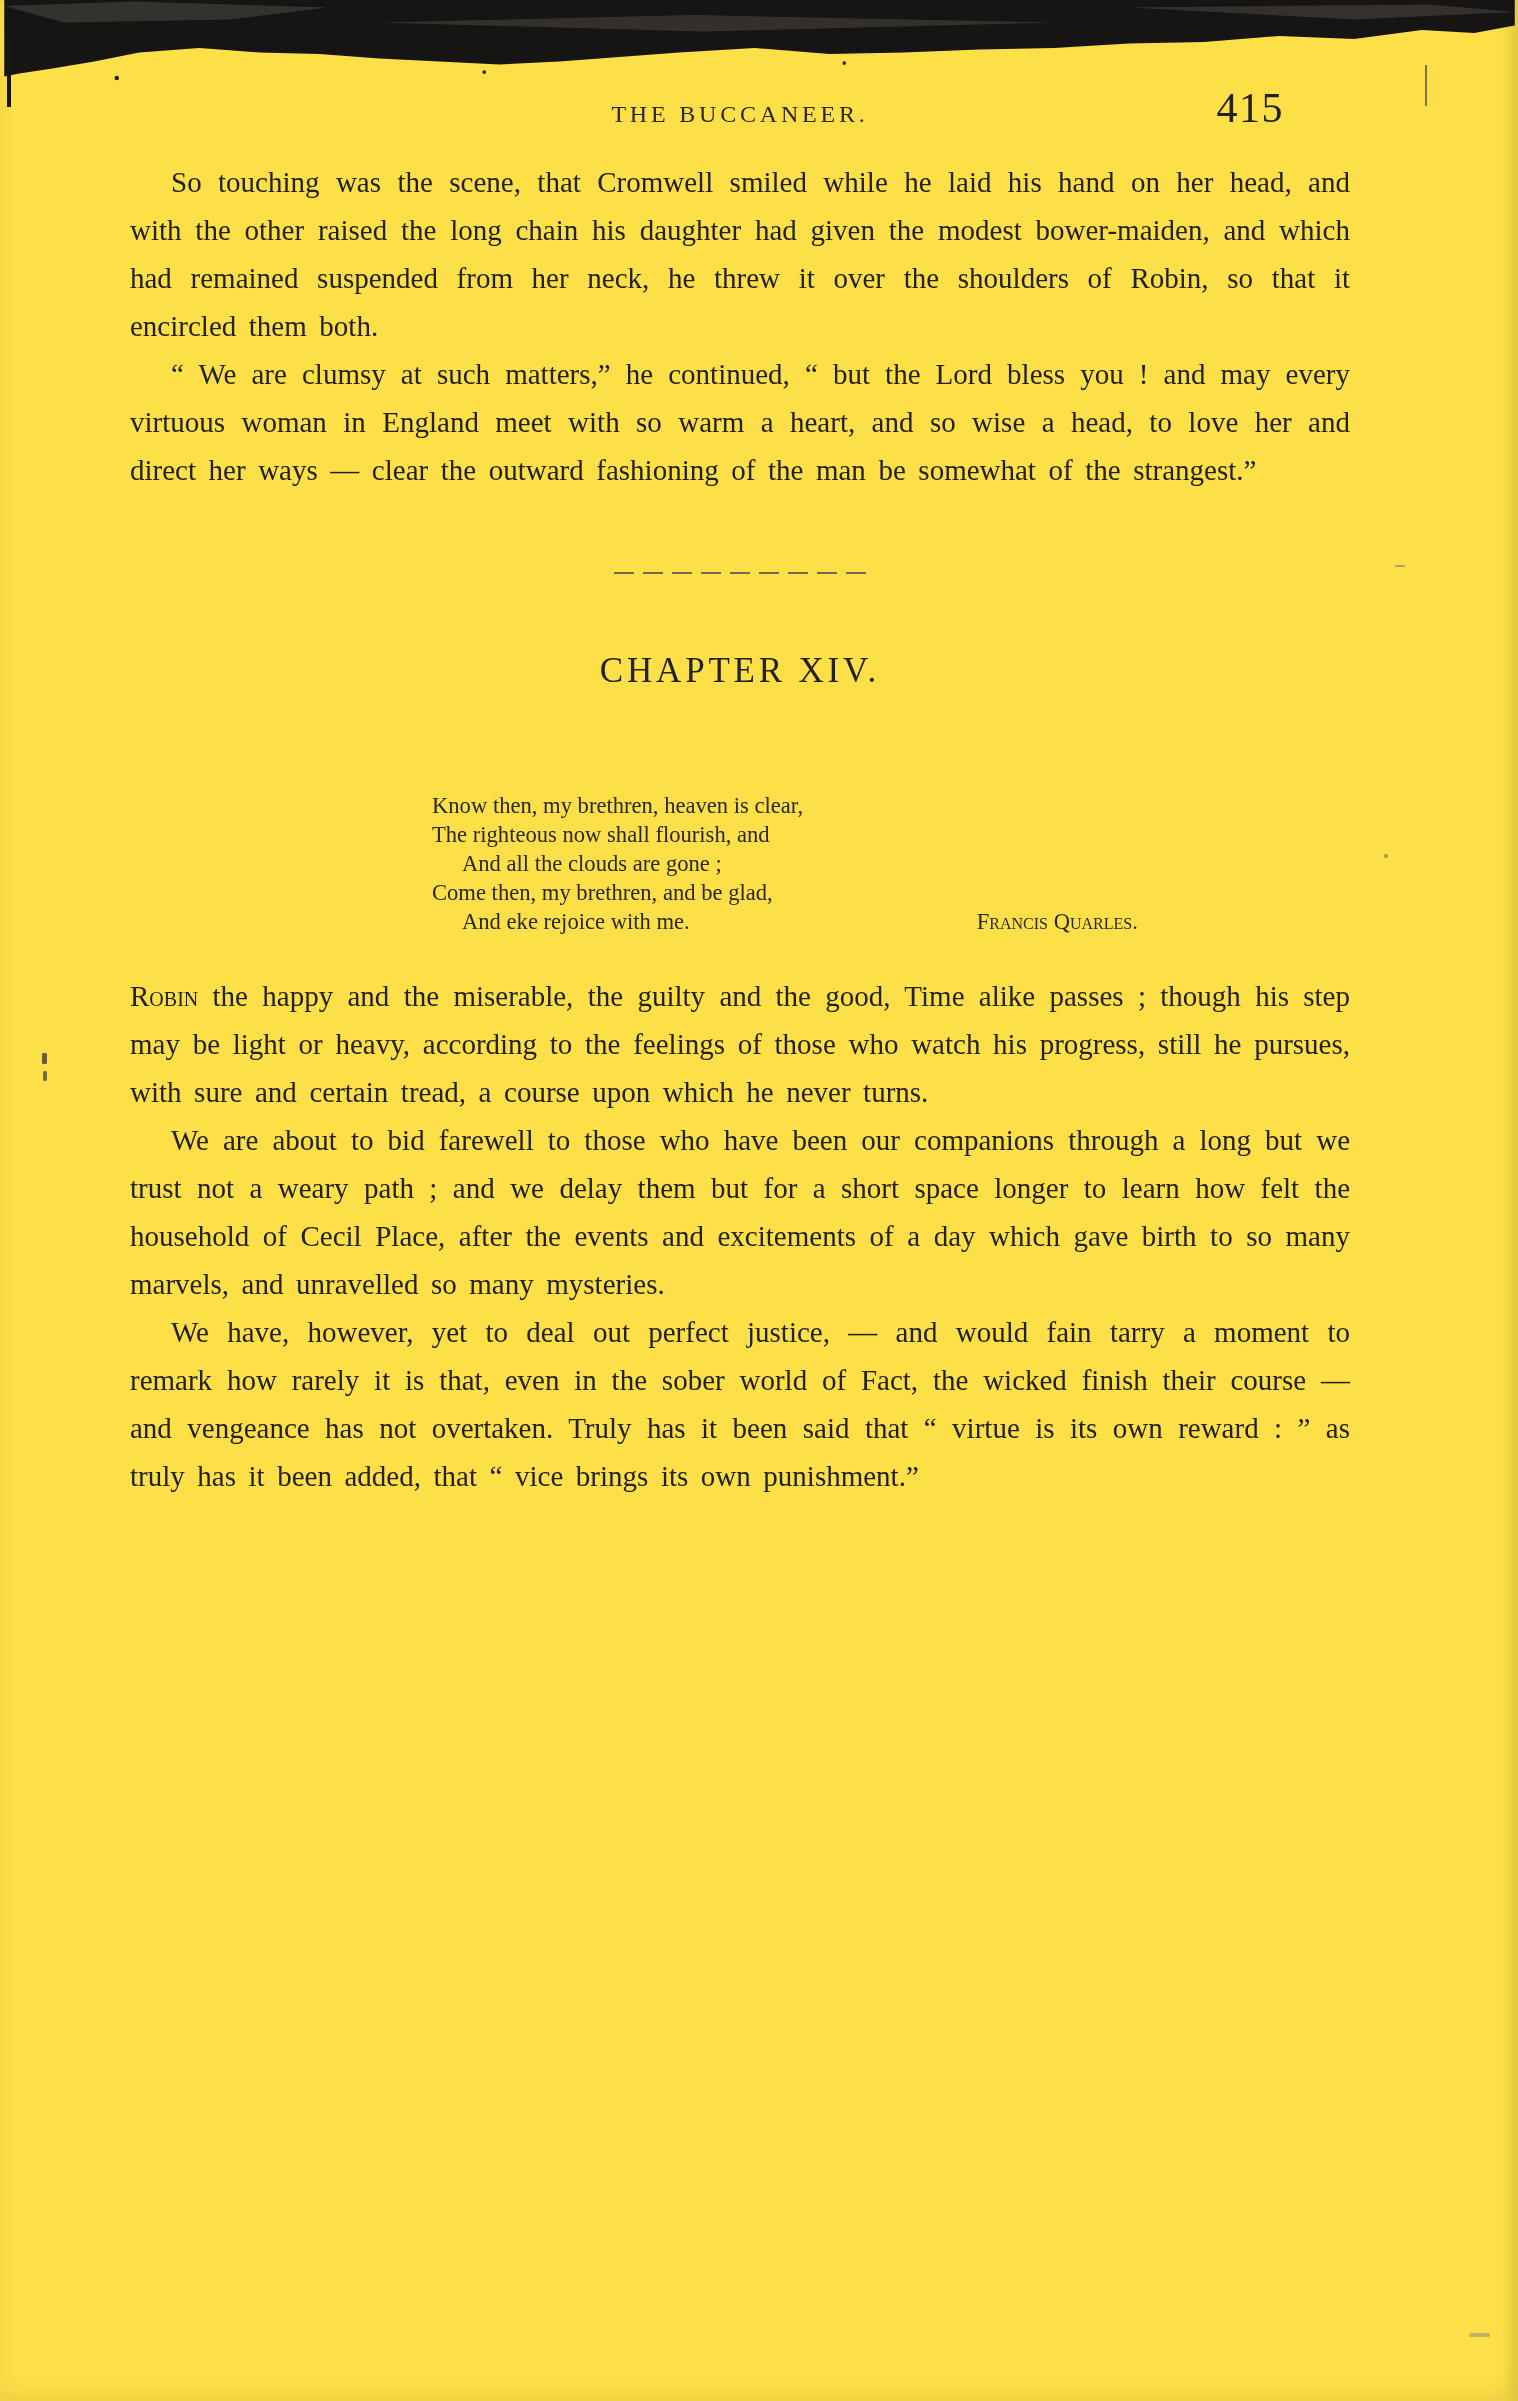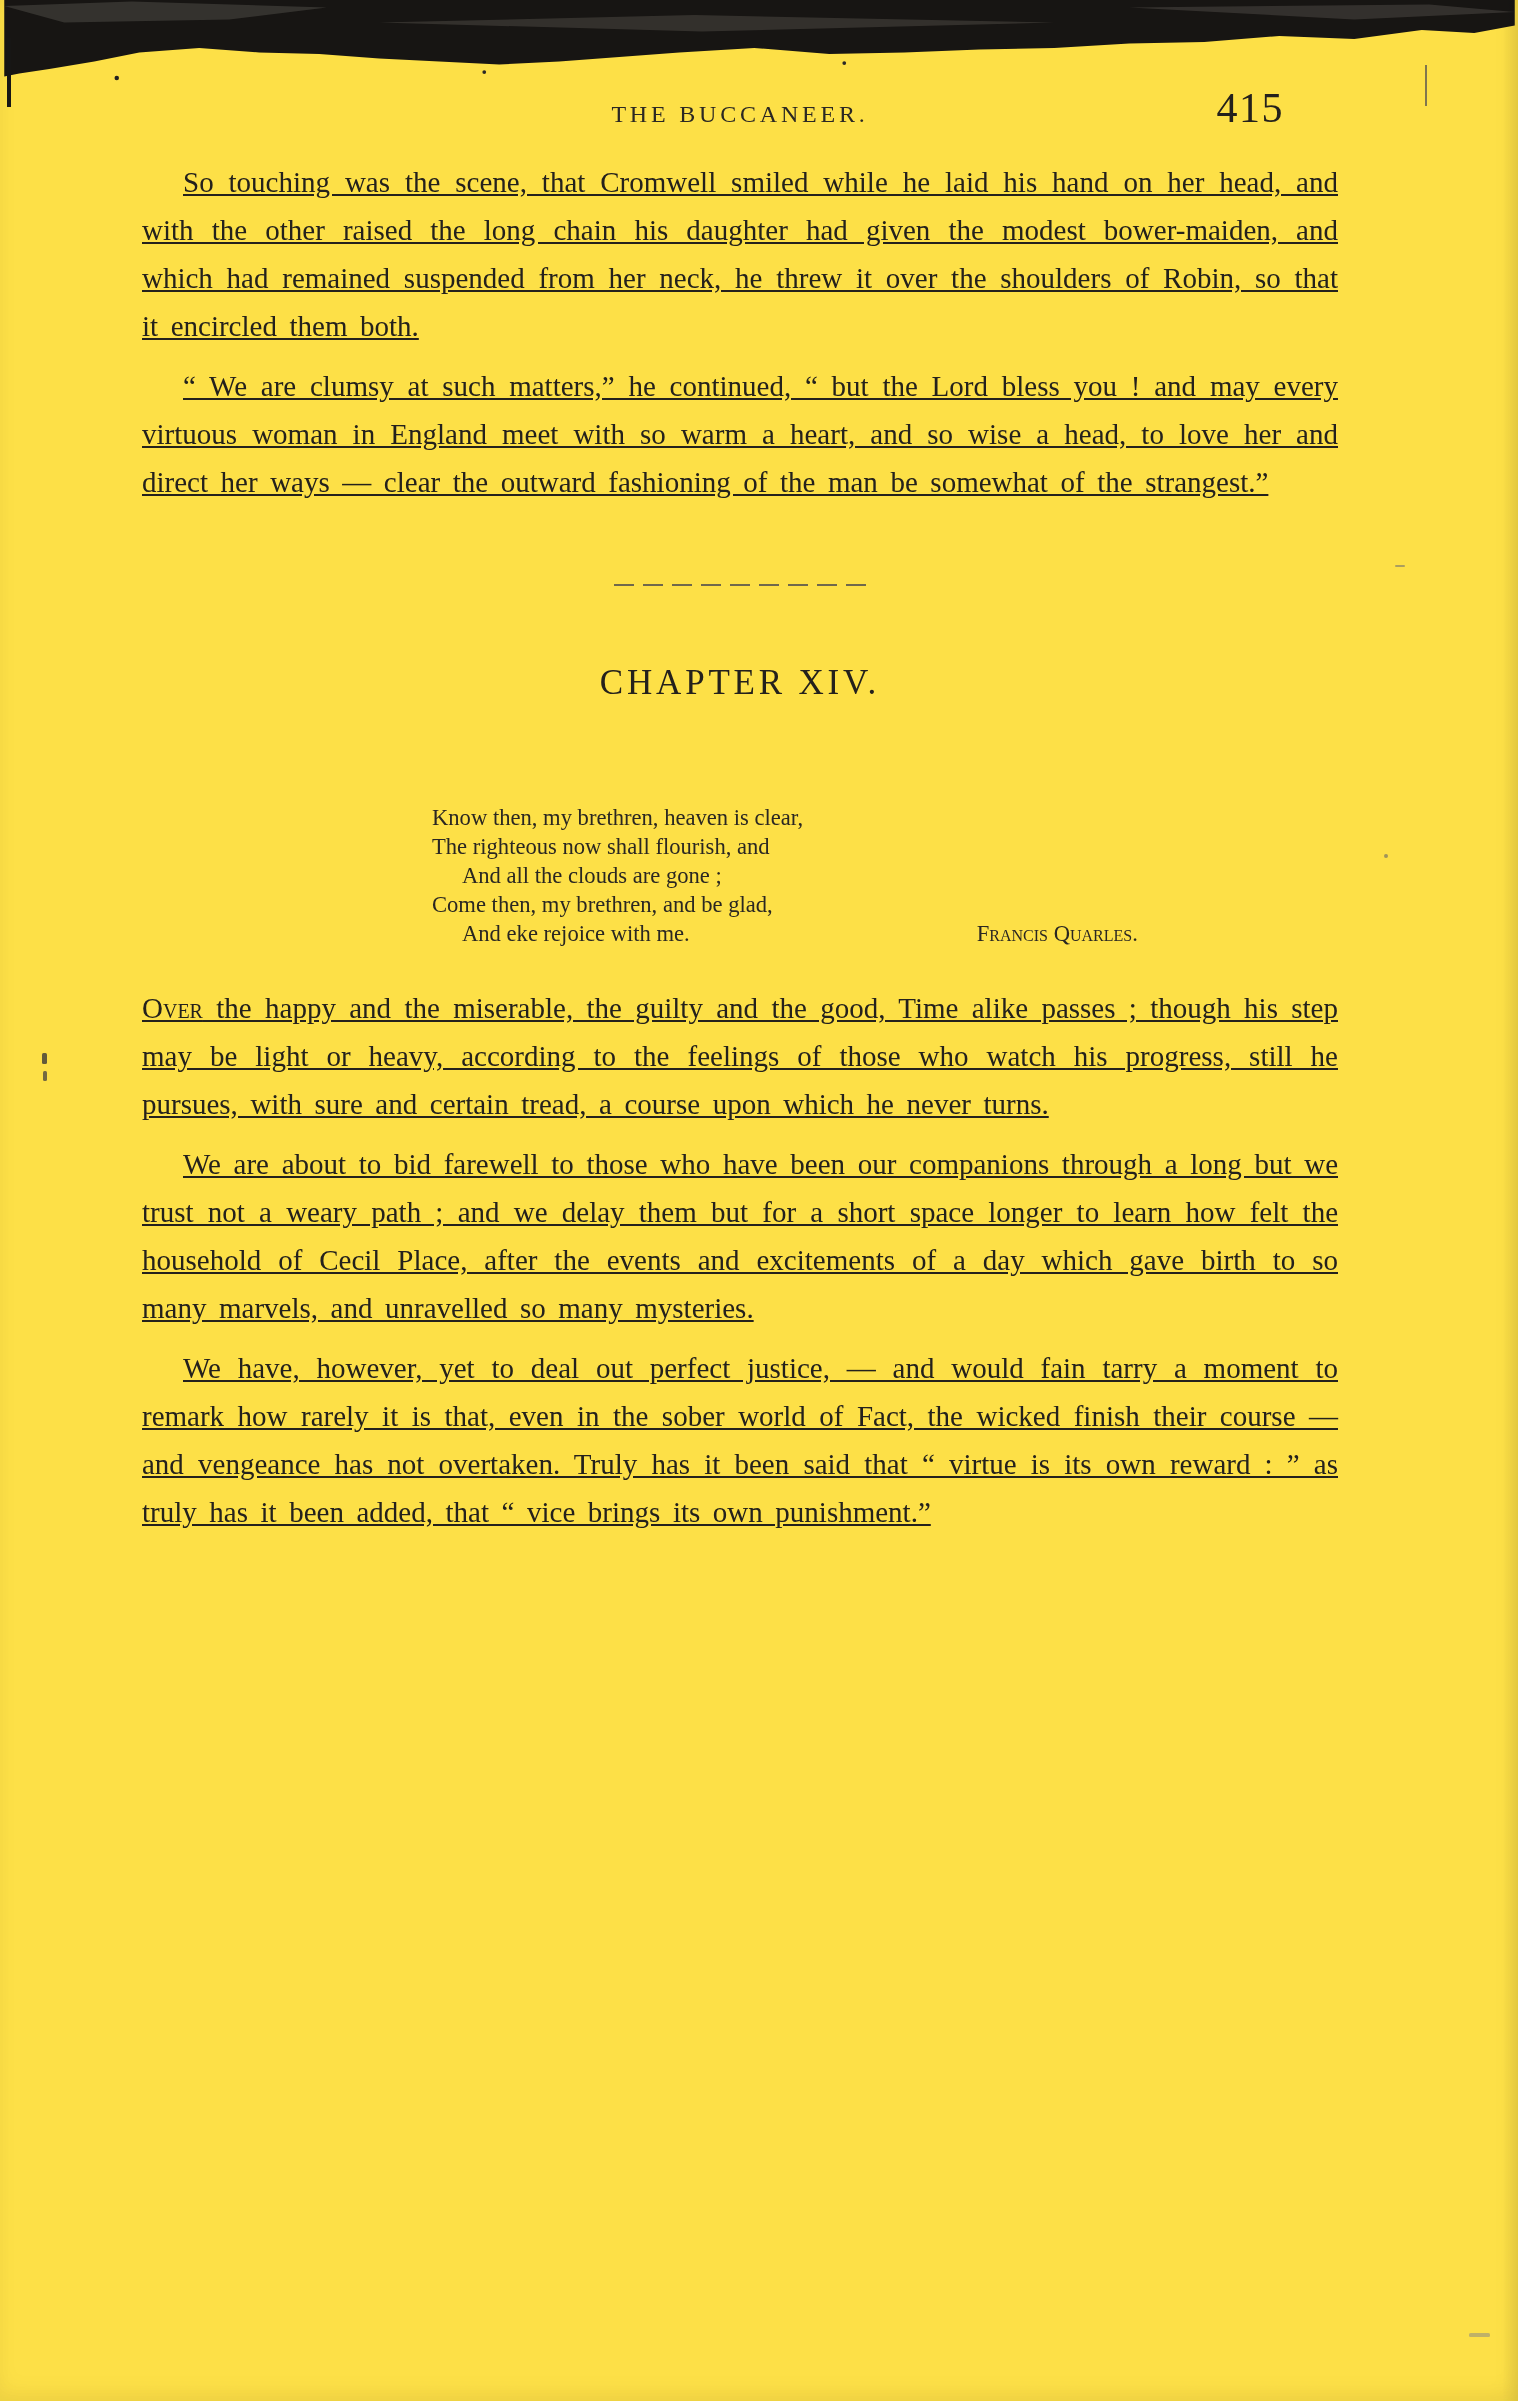--- a/index.html
+++ b/index.html
@@ -44,26 +44,25 @@
   }
   .page-number {
     grid-column:3;
     justify-self:end;
     margin-right:66px;
     font-size:42px;
     letter-spacing:1.5px;
   }
 
   .body-para {
-    margin:12px;
+    margin:0;
     font-size:29px;
     line-height:48px;
     text-align:justify;
     word-spacing:5.3px;
-    text-decoration:underline;
   }
   .indent { text-indent:41px; }
 
   .section-divider {
     width:253px;
     height:2.3px;
     margin:78px auto 0 auto;
     background:repeating-linear-gradient(90deg, #57534c 0 19.6px, transparent 19.6px 29px);
     opacity:.85;
   }
@@ -134,20 +133,20 @@
     <div class="epigraph">
       <div class="ep-line">Know then, my brethren, heaven is clear,</div>
       <div class="ep-line">The righteous now shall flourish, and</div>
       <div class="ep-line ep-indent">And all the clouds are gone ;</div>
       <div class="ep-line">Come then, my brethren, and be glad,</div>
       <div class="ep-line ep-last">
         <span class="ep-line-text">And eke rejoice with me.</span><span class="attribution smallcaps">Francis Quarles.</span>
       </div>
     </div>
 
-    <p class="body-para body-start"><span class="smallcaps">Over</span><span> the happy and the miserable, the guilty and the good, Time alike passes ; though his step may be light or heavy, according to the feelings of those who watch his progress, still he pursues, with sure and certain tread, a course upon which he never turns.</span></p>
+    <p class="body-para body-start"><span class="smallcaps">Robin</span><span> the happy and the miserable, the guilty and the good, Time alike passes ; though his step may be light or heavy, according to the feelings of those who watch his progress, still he pursues, with sure and certain tread, a course upon which he never turns.</span></p>
 
     <p class="body-para indent">We are about to bid farewell to those who have been our companions through a long but we trust not a weary path ; and we delay them but for a short space longer to learn how felt the household of Cecil Place, after the events and excitements of a day which gave birth to so many marvels, and unravelled so many mysteries.</p>
     <p class="body-para indent">We have, however, yet to deal out perfect justice, — and would fain tarry a moment to remark how rarely it is that, even in the sober world of Fact, the wicked finish their course — and vengeance has not overtaken. Truly has it been said that “ virtue is its own reward : ” as truly has it been added, that “ vice brings its own punishment.”</p>
 
   </div>
 </div>
 
 
 </body></html>

